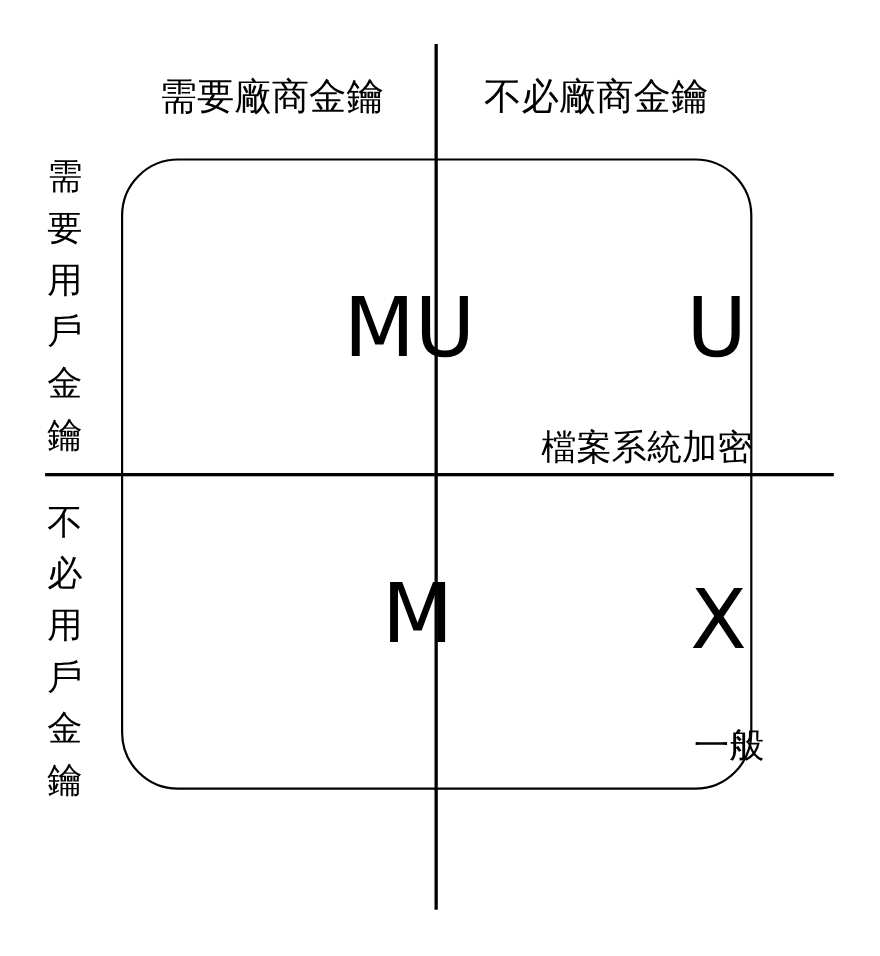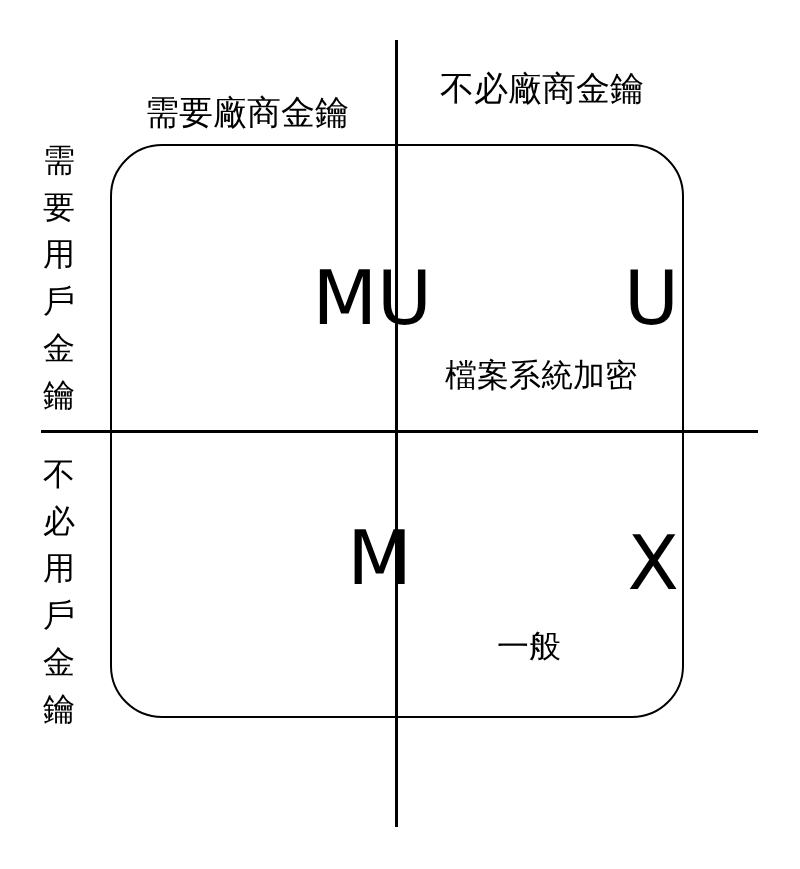--- a/index.html
+++ b/index.html
@@ -4,31 +4,31 @@
 <style>
   html, body { margin: 0; padding: 0; background: #ffffff; }
   body { width: 800px; height: 869px; position: relative; overflow: hidden;
          font-family: "DejaVu Sans", "Liberation Sans", sans-serif; color: #000; }
   .vline { position: absolute; left: 395px; top: 40px; width: 3px; height: 787px; background: #000; }
   .hline { position: absolute; left: 41px; top: 430px; width: 717px; height: 3px; background: #000; }
   .box { position: absolute; left: 110px; top: 144px; width: 570px; height: 570px;
          border: 2.5px solid #000; border-radius: 52px; box-sizing: content-box; }
   .col-header { position: absolute; top: 66px; width: 260px; text-align: center;
                 font-size: 34px; line-height: 44px; letter-spacing: 0px; white-space: nowrap; }
-  .col-header.left { left: 117px; margin-top: 24px; }
+  .col-header.left { left: 117px; }
   .col-header.right { left: 412px; }
   .row-header { position: absolute; left: 40px; width: 38px; text-align: center;
                 font-size: 32px; }
   .row-header span { display: block; height: 47px; line-height: 40px; }
   .row-header.top { top: 140px; }
   .row-header.bottom { top: 454px; }
   .cell-code { position: absolute; width: 286px; text-align: right;
                font-size: 75px; line-height: 90px; }
-  .cell-sub { position: absolute; width: 286px; text-align: center;
-              font-size: 32px; line-height: 40px; white-space: nowrap; }
+  .cell-sub { position: absolute; width: 286px; text-align: right;
+              font-size: 32px; line-height: 40px; white-space: nowrap; margin-top: 31px; }
 </style>
 </head>
 <body>
 
 <div>
   <div class="box"></div>
   <div class="vline"></div>
   <div class="hline"></div>
 
   <div class="col-header left">需要廠商金鑰</div>
@@ -52,14 +52,14 @@
   </div>
 
   <div class="cell-code" style="left:146px; top:253px;">MU</div>
 
   <div class="cell-code" style="left:393px; top:253px;">U</div>
   <div class="cell-sub" style="left:398px; top:355px;">檔案系統加密</div>
 
   <div class="cell-code" style="left:126px; top:513px;">M</div>
 
   <div class="cell-code" style="left:393px; top:518px;">X</div>
-  <div class="cell-sub" style="left:386px; top:626px;">一般</div>
+  <div class="cell-sub" style="left:409px; top:626px;">一般</div>
 </div>
 
 </body></html>

